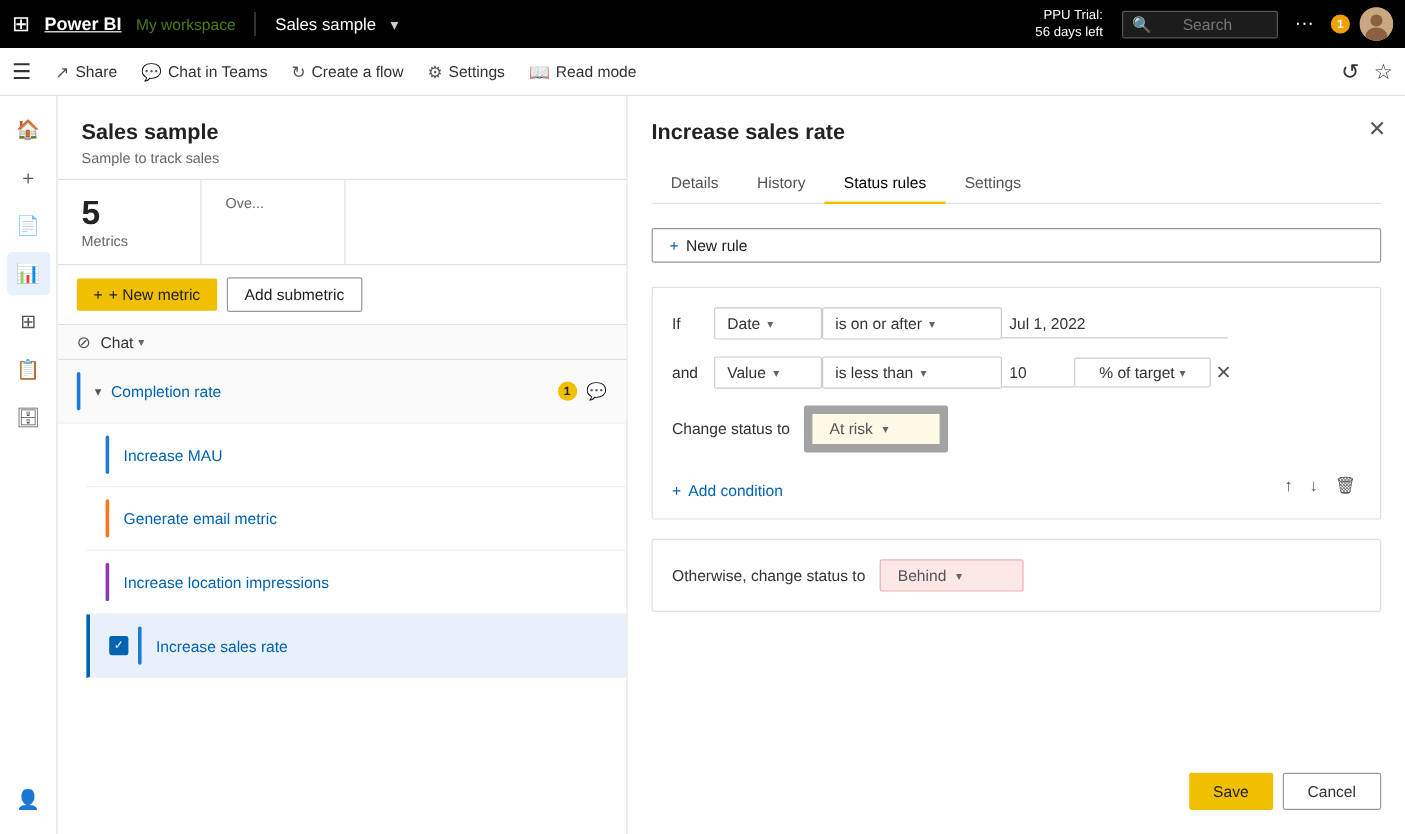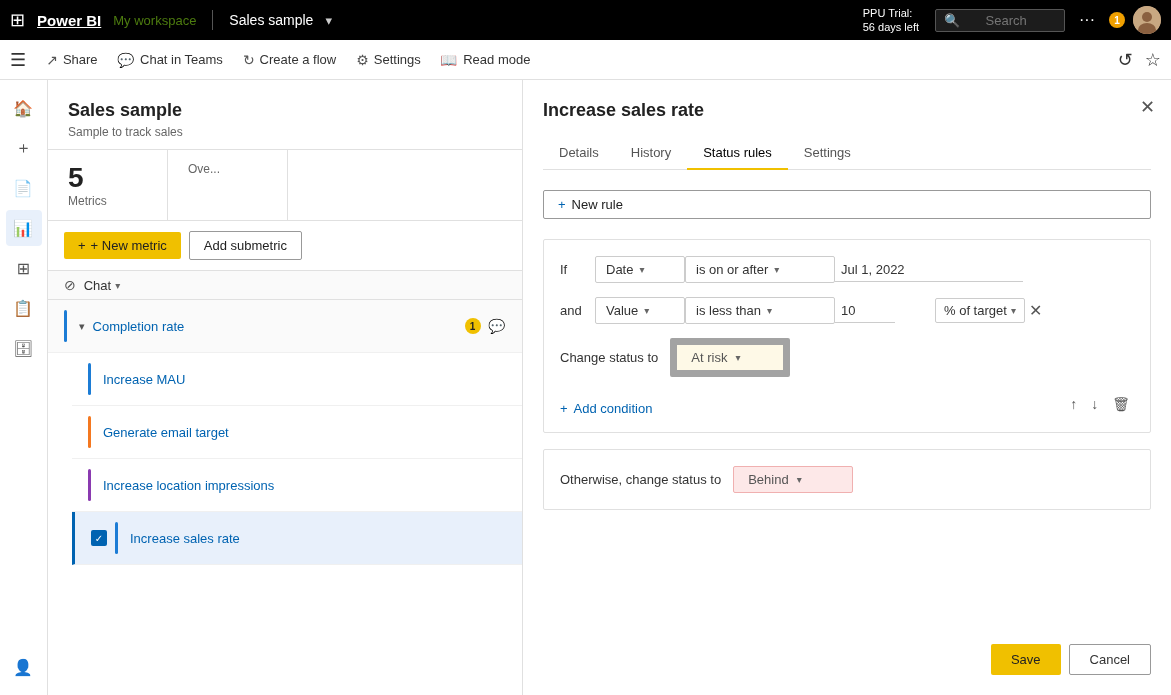--- a/index.html
+++ b/index.html
@@ -9,21 +9,21 @@
     .top-bar {
       display: flex; align-items: center; background: #000; color: #fff;
       height: 40px; padding: 0 10px; gap: 8px;
     }
     .top-bar-grid { color: #fff; font-size: 18px; cursor: pointer; margin-right: 4px; }
     .top-bar-brand { font-weight: 700; font-size: 15px; color: #fff; margin-right: 4px; text-decoration: underline; }
     .top-bar-workspace { font-size: 13px; color: #4d7c0f; }
     .top-bar-spacer { flex: 1; }
     .top-bar-title { font-size: 14px; color: #fff; }
     .top-bar-caret { color: #ccc; margin-left: 4px; }
-    .top-bar-trial { font-size: 11px; color: #fff; text-align: left; line-height: 1.3; margin-right: 8px; }
+    .top-bar-trial { font-size: 11px; color: #fff; text-align: right; line-height: 1.3; margin-right: 8px; }
     .top-bar-search {
       display: flex; align-items: center; background: #1c1c1c; border: 1px solid #555;
       border-radius: 2px; padding: 3px 8px; gap: 6px; width: 130px;
     }
     .top-bar-search input { background: transparent; border: none; color: #86efac; font-size: 13px; outline: none; width: 80px; text-align: center; }
     .top-bar-dots { color: #fff; font-size: 16px; margin: 0 6px; cursor: pointer; }
     .top-bar-notif {
       background: #f0a000; color: #fff; font-size: 10px; font-weight: 700;
       border-radius: 50%; width: 16px; height: 16px; display: flex; align-items: center; justify-content: center;
     }
@@ -157,23 +157,23 @@
     .rule-select-wide { min-width: 150px; }
     .rule-input {
       border: none; border-bottom: 1px solid #ccc; padding: 4px 6px;
       font-size: 13px; color: #333; outline: none; width: 60px; background: transparent;
     }
     .rule-input-date {
       border: none; border-bottom: 1px solid #ccc; padding: 4px 6px;
       font-size: 13px; color: #333; outline: none; background: transparent; min-width: 100px;
     }
     .rule-select-pct {
-      display: flex; align-items: center; gap: 4px; padding: 4px 8px;
+      display: flex; align-items: center; gap: 4px; padding: 4px 20px;
       border: 1px solid #ccc; border-radius: 2px; background: #fff; cursor: pointer;
-      font-size: 13px; color: #333; margin-left: 40px;
+      font-size: 13px; color: #333;
     }
     .rule-x { color: #555; cursor: pointer; font-size: 16px; margin-left: 4px; }
 
     
     .status-row { display: flex; align-items: center; gap: 12px; margin-top: 8px; }
     .status-label { font-size: 13px; color: #333; }
     .status-dropdown {
       display: flex; align-items: center; gap: 8px; padding: 5px 14px;
       background: #fef9e7; border: 7px solid #a3a3a3; border-radius: 2px; cursor: pointer;
       font-size: 13px; color: #555; min-width: 120px;
@@ -320,21 +320,21 @@
           <span style="margin-left:8px; color:#555; font-size:14px;">💬</span>
         </div>
 
         <div class="metric-item sub-indent">
           <div class="metric-accent-bar" style="background:#1c7cd5;"></div>
           <span class="metric-name">Increase MAU</span>
         </div>
 
         <div class="metric-item sub-indent">
           <div class="metric-accent-bar" style="background:#f47820;"></div>
-          <span class="metric-name">Generate email target</span>
+          <span class="metric-name">Generate email metric</span>
         </div>
 
         <div class="metric-item sub-indent">
           <div class="metric-accent-bar" style="background:#8a3ab0;"></div>
           <span class="metric-name">Increase location impressions</span>
         </div>
 
         <div class="metric-item sub-indent selected">
           <div class="metric-checkbox">
             <span class="metric-checkbox-check">✓</span>

